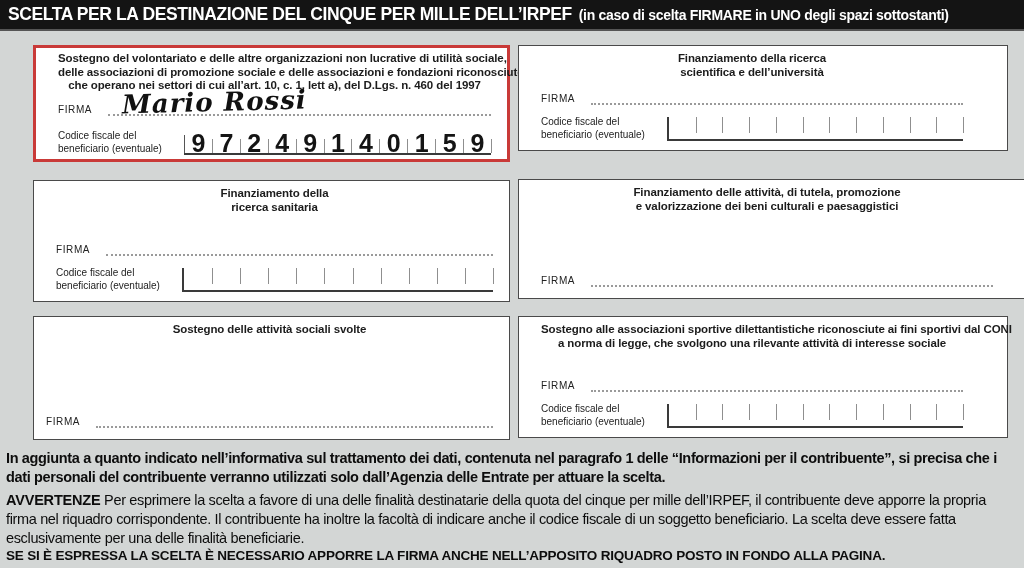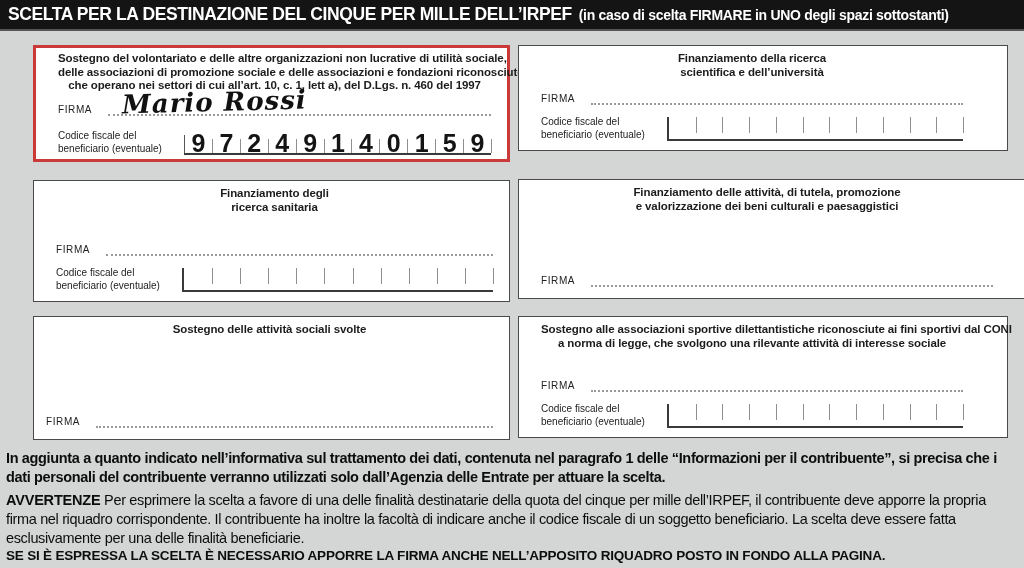--- a/index.html
+++ b/index.html
@@ -147,21 +147,21 @@
           <span class="comb-cell"></span>
           <span class="comb-cell"></span>
           <span class="comb-cell"></span>
           <span class="comb-cell"></span>
         </span>
     </div>
   </div>
 
   <div class="box b3">
     <div class="box-title">
-      <div>Finanziamento degli</div>
+      <div>Finanziamento della</div>
       <div>ricerca sanitaria</div>
     </div>
     <div class="sig-row">
       <span class="sig-label">FIRMA</span>
       <span class="sig-line"></span>
     </div>
     <div class="cf-row">
       <span class="cf-label">
         <div>Codice fiscale del</div>
         <div>beneficiario (eventuale)</div>

